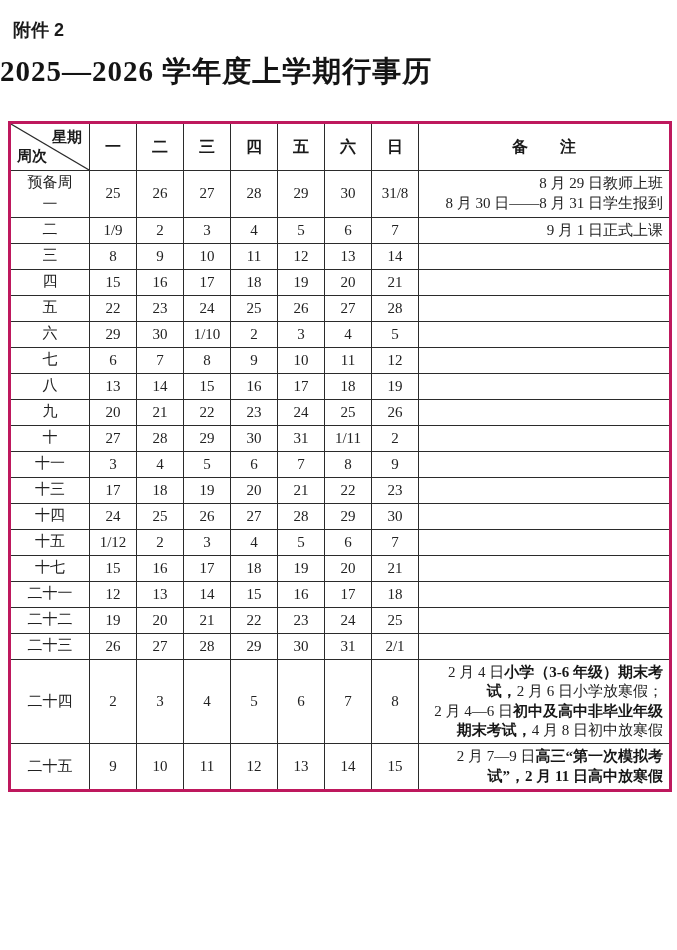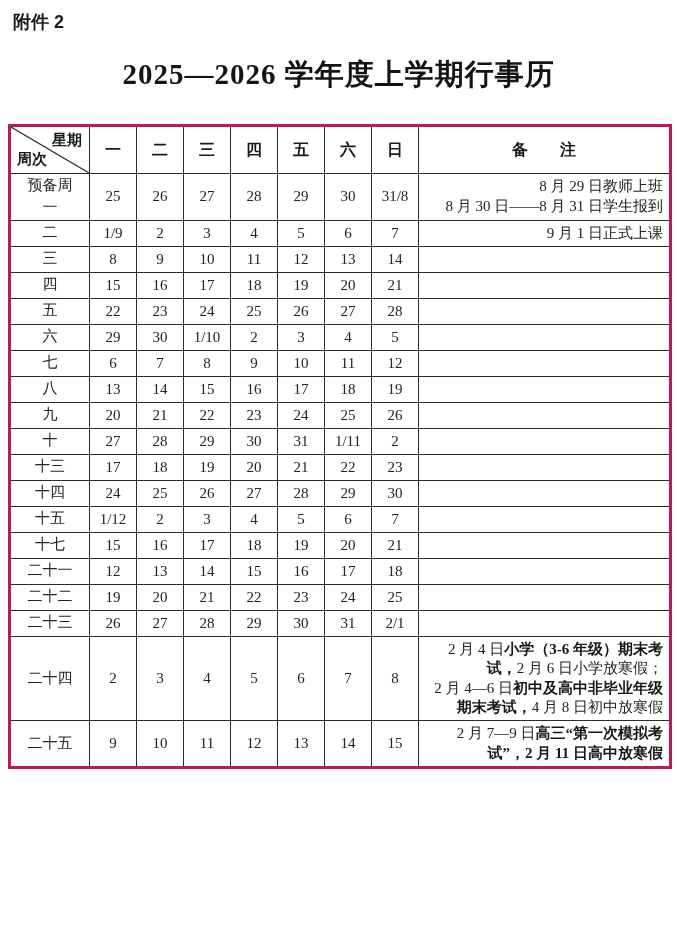--- a/index.html
+++ b/index.html
@@ -5,29 +5,28 @@
   * { box-sizing: border-box; }
   html, body { margin: 0; padding: 0; }
   body {
     width: 677px; height: 950px;
     background: #ffffff;
     color: #1c1c1c;
     font-family: "Liberation Serif", "DejaVu Serif", serif;
     overflow: hidden;
   }
   .attachment {
-    margin: 10px 0 0 13px;
+    margin: 18px 0 0 13px;
     font-family: "Liberation Sans", "DejaVu Sans", sans-serif;
     font-weight: 700;
     font-size: 18px;
     color: #1a1a1a;
   }
   .title {
-    margin: 21px 0 0 0;
-    text-align: center;
+    margin: 10px 0 0 0;
     font-family: "Liberation Serif", "DejaVu Serif", serif;
     font-weight: 700;
     font-size: 29px;
     letter-spacing: 1px;
     color: #141414;
   }
   table.calendar {
     margin: 29px auto 0 8px;
     width: 661px;
     border-collapse: collapse;
@@ -230,20 +229,31 @@
           <td class="date-cell">27</td>
           <td class="date-cell">28</td>
           <td class="date-cell">29</td>
           <td class="date-cell">30</td>
           <td class="date-cell thick-right">31</td>
           <td class="date-cell">1/11</td>
           <td class="date-cell">2</td>
           <td class="remark-cell"></td>
         </tr>
         <tr>
+          <td class="week-cell">十一</td>
+          <td class="date-cell">3</td>
+          <td class="date-cell">4</td>
+          <td class="date-cell">5</td>
+          <td class="date-cell">6</td>
+          <td class="date-cell thick-right">7</td>
+          <td class="date-cell">8</td>
+          <td class="date-cell">9</td>
+          <td class="remark-cell"></td>
+        </tr>
+        <tr>
           <td class="week-cell">十三</td>
           <td class="date-cell">17</td>
           <td class="date-cell">18</td>
           <td class="date-cell">19</td>
           <td class="date-cell">20</td>
           <td class="date-cell thick-right">21</td>
           <td class="date-cell">22</td>
           <td class="date-cell">23</td>
           <td class="remark-cell"></td>
         </tr>

